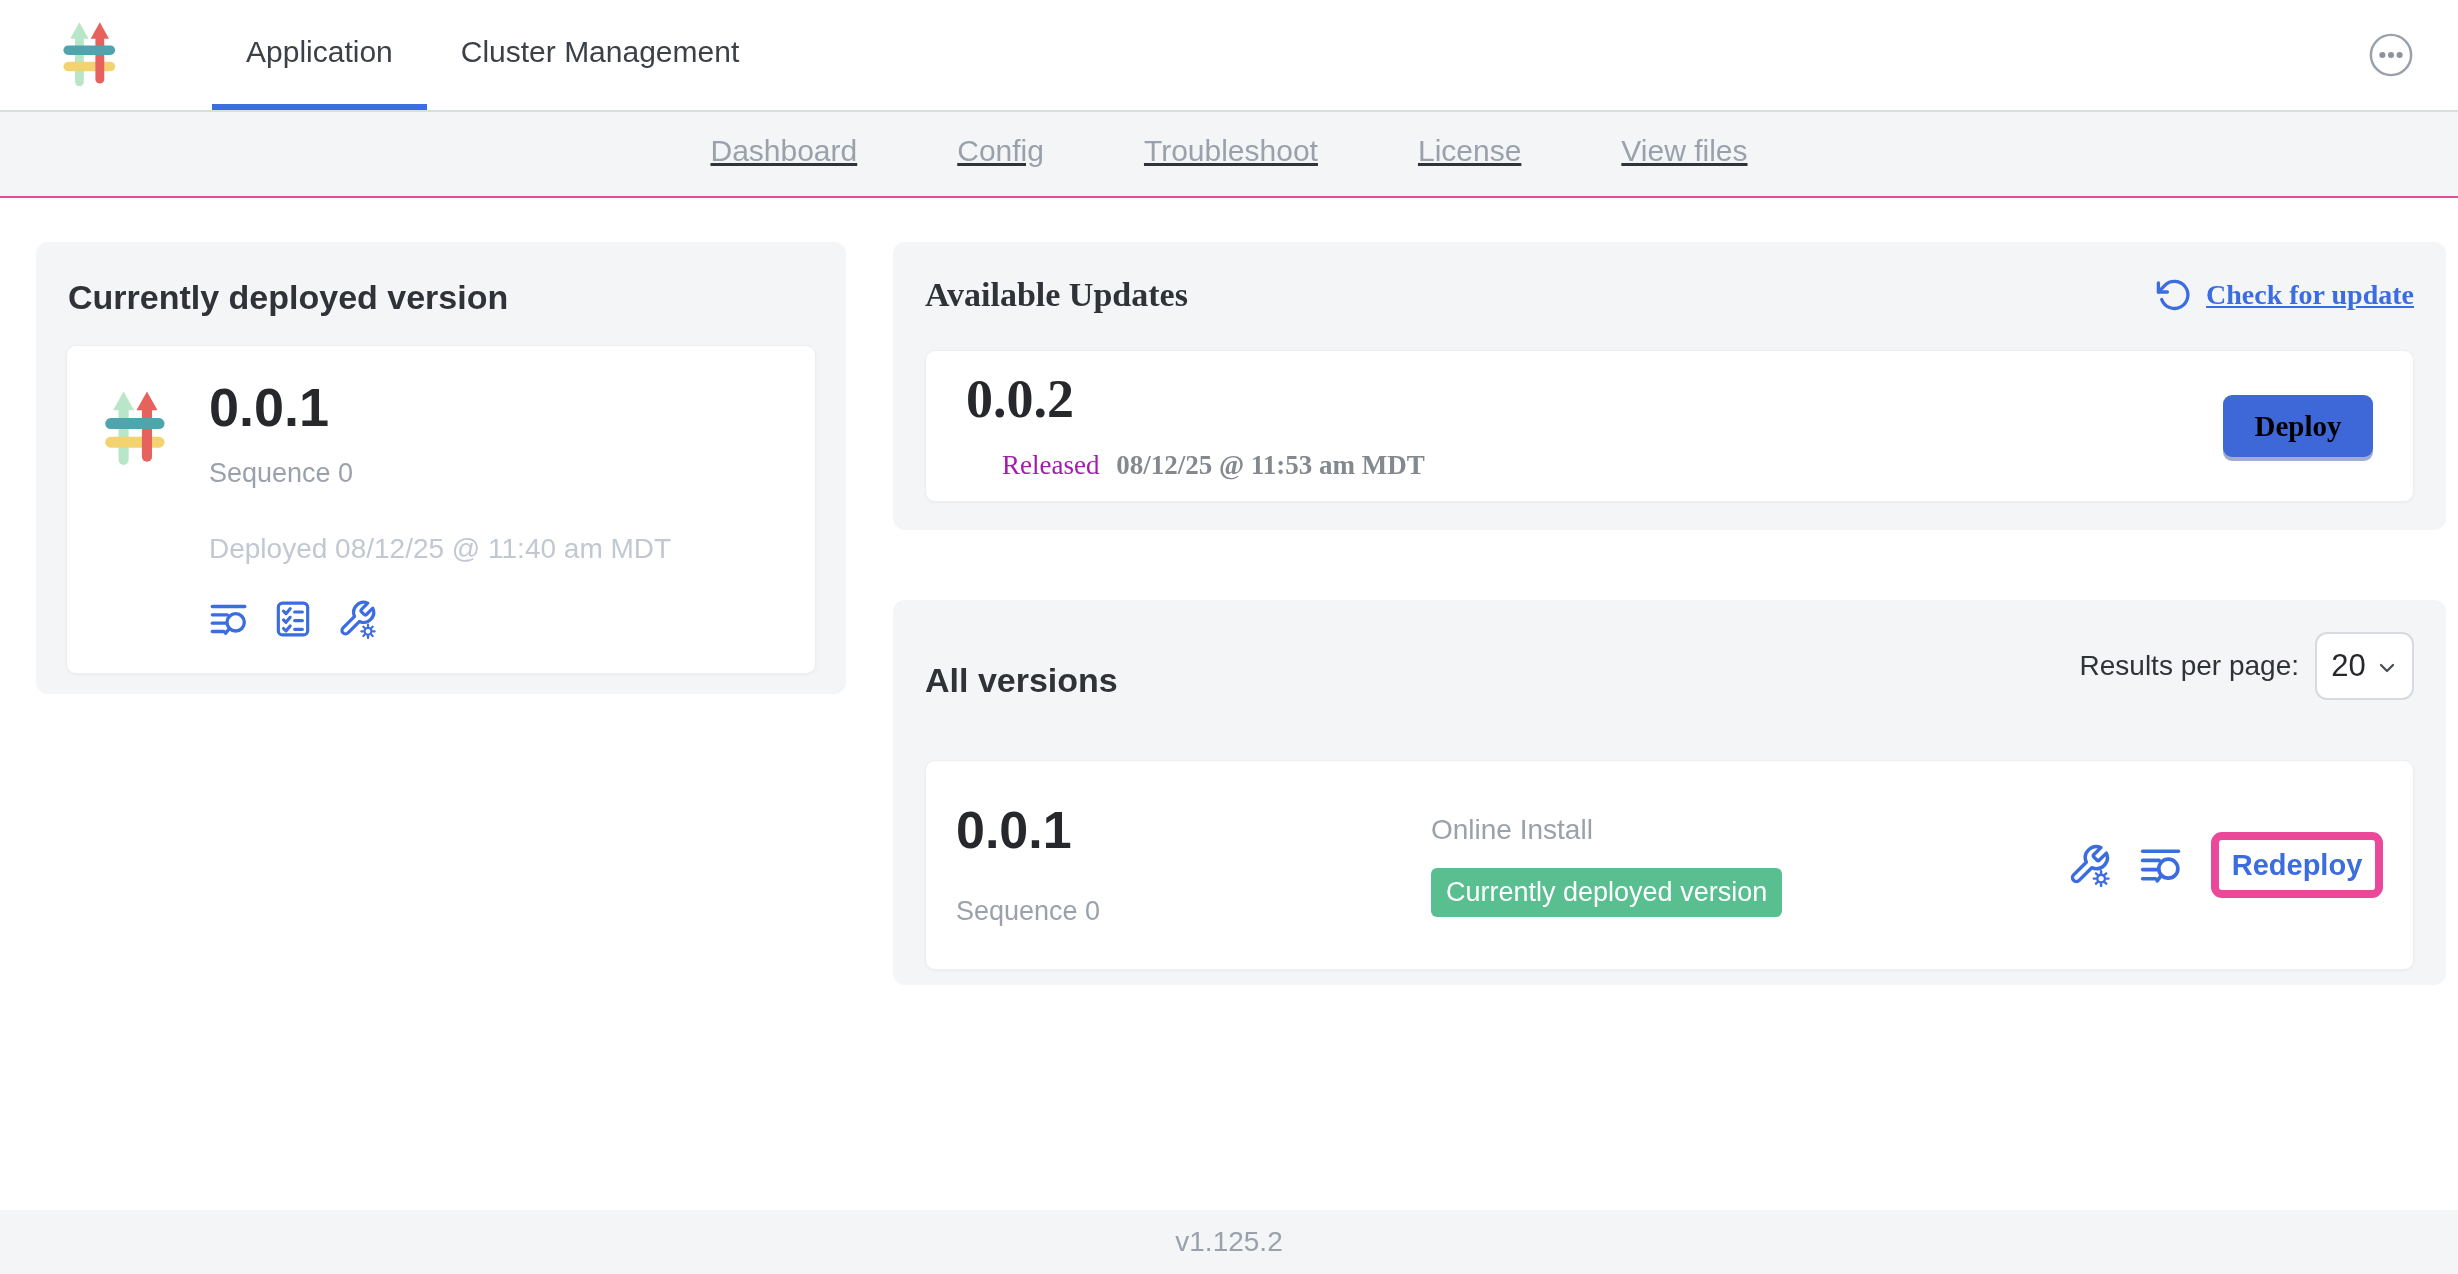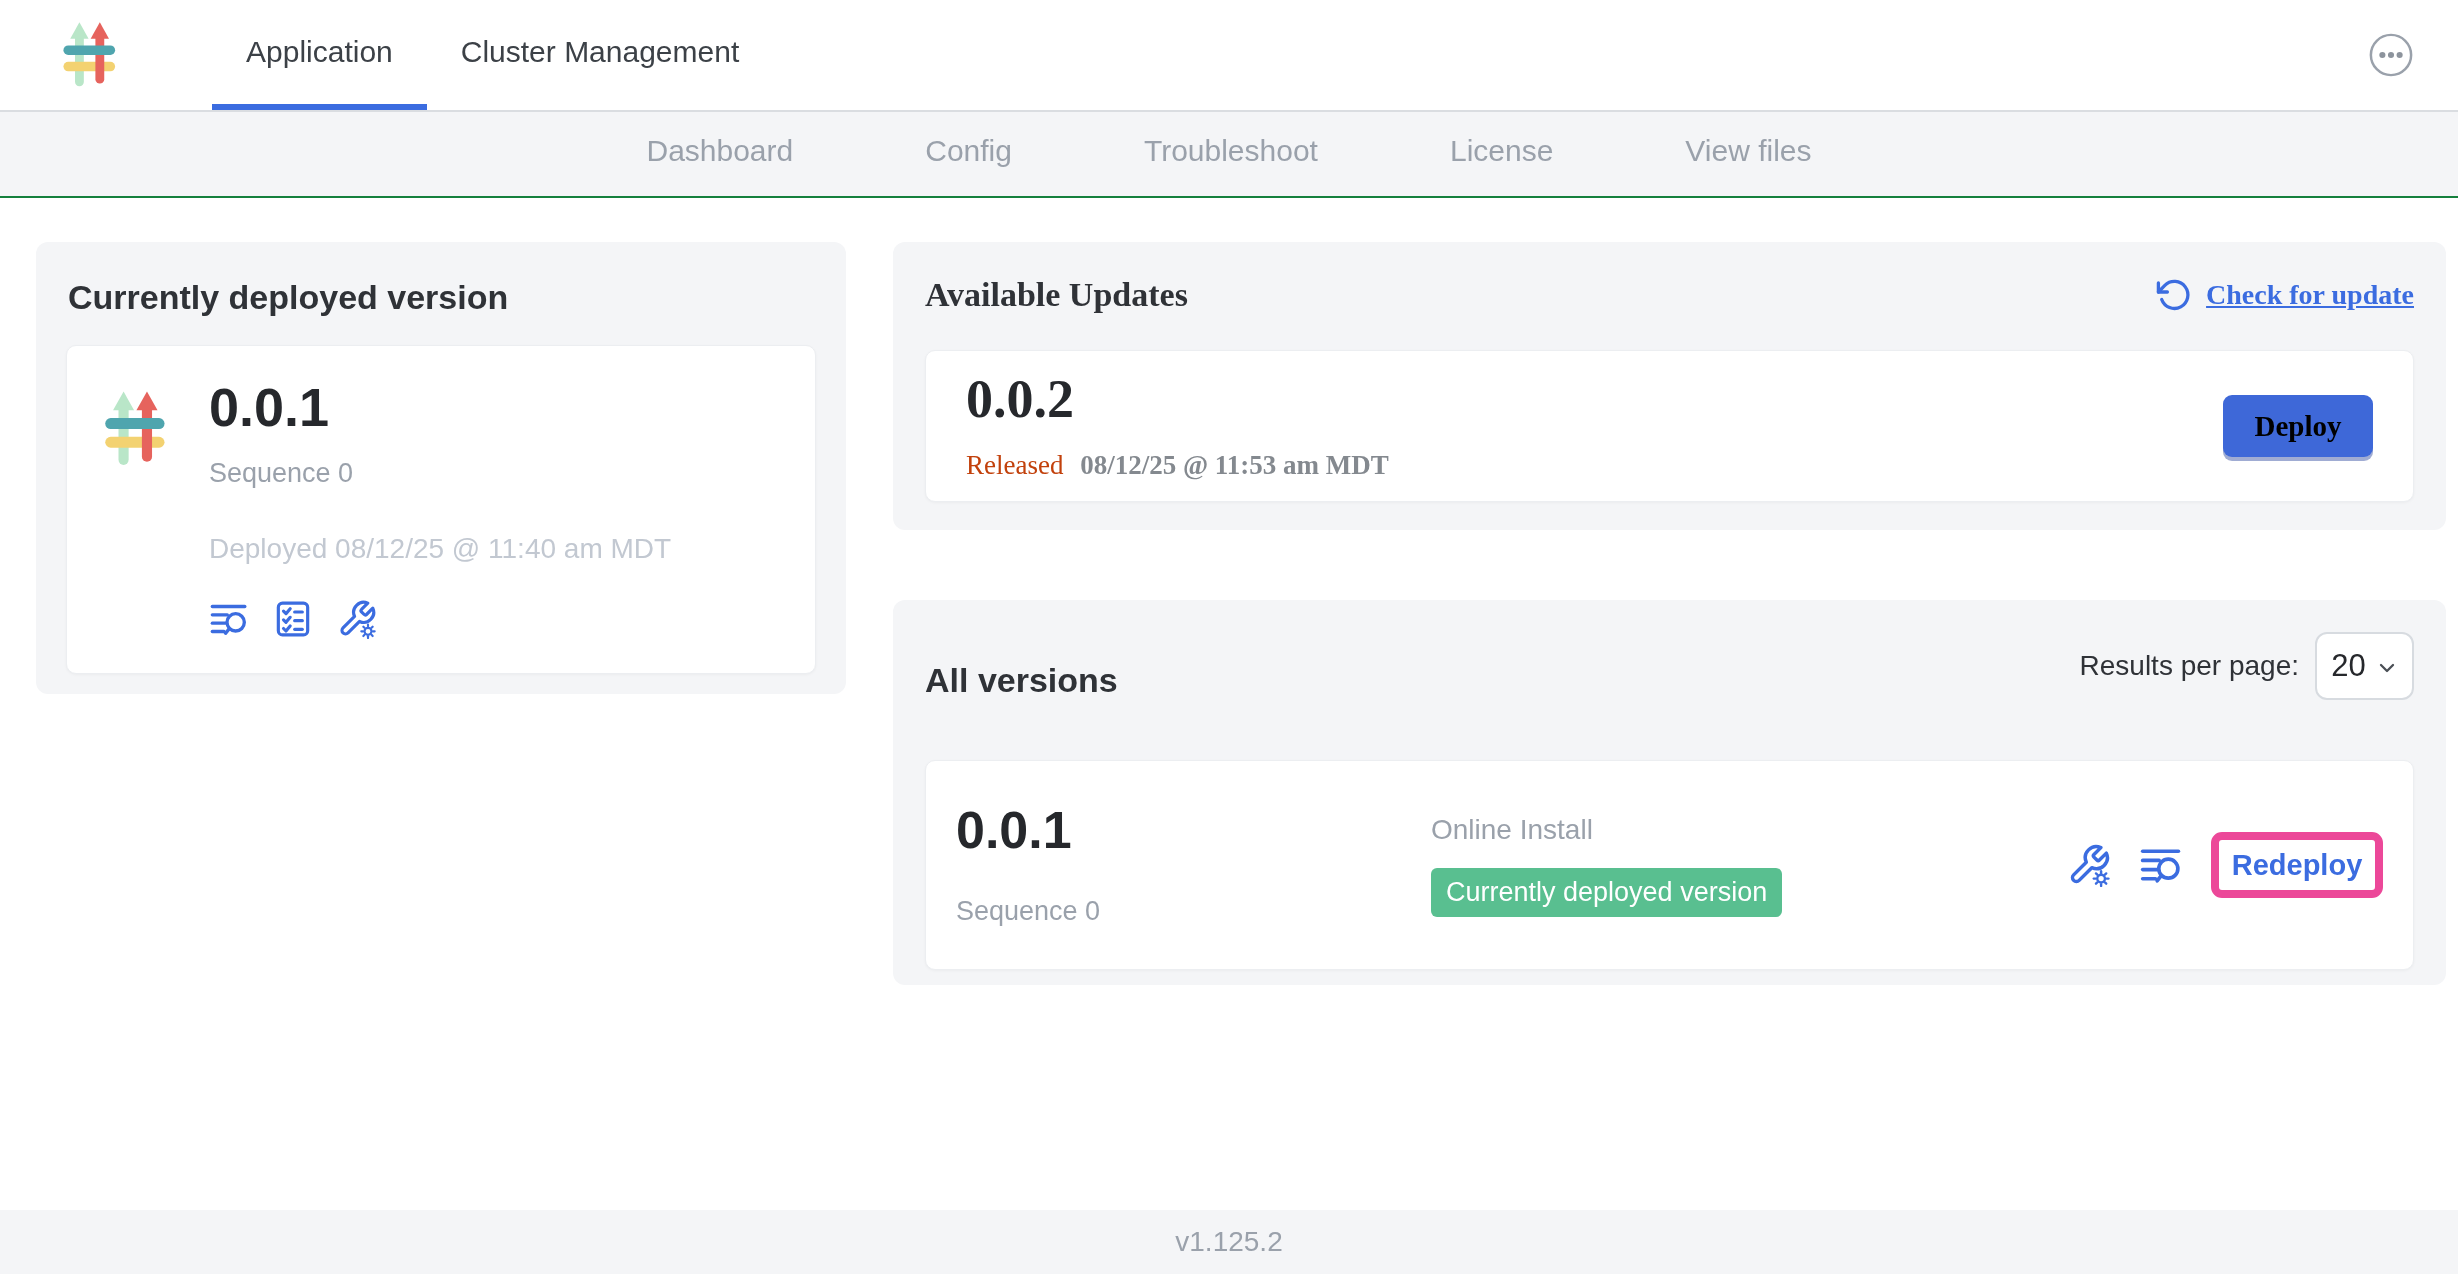--- a/index.html
+++ b/index.html
@@ -16,21 +16,21 @@
     border-bottom:2px solid #dadde1;display:flex;align-items:stretch;gap:48px;}
   .logo{align-self:center;margin-left:58px;width:68px;height:82px;flex:none;}
   .htabs{display:flex;margin-left:38px;}
   .htab{display:flex;align-items:center;padding:0 34px;font-size:30px;color:#3c4147;
     border-bottom:6px solid transparent;cursor:pointer;}
   .htab.active{border-bottom-color:#3b6ce0;}
   .hmenu{margin-left:auto;margin-right:44px;align-self:center;width:46px;height:46px;cursor:pointer;}
 
   
   .subnav{position:absolute;top:112px;left:0;right:0;height:84px;background:#f4f5f7;
-    border-bottom:2px solid #15803d;display:flex;justify-content:center;gap:88px;}
+    border-bottom:2px solid #ec4899;display:flex;justify-content:center;gap:56px;text-decoration:underline;}
   .stab{display:flex;align-items:center;padding:0 22px;font-size:30px;color:#9aa1ab;
     border-bottom:6px solid transparent;cursor:pointer;}
   .stab.active{color:#3f444b;font-weight:500;border-bottom-color:#3b6ce0;}
 
   
   .panel{position:absolute;background:#f4f5f7;border-radius:12px;}
   .deployed-panel{left:36px;top:242px;width:810px;height:452px;}
   .updates-panel{left:893px;top:242px;width:1553px;height:288px;font-family:Liberation Serif, serif;}
   .versions-panel{left:893px;top:600px;width:1553px;height:385px;}
   .panel-title{font-size:34px;font-weight:700;color:#2f3237;}
@@ -48,21 +48,21 @@
   .icon-40{width:40px;height:40px;cursor:pointer;}
   .icon-44{width:44px;height:44px;cursor:pointer;}
 
   
   .updates-head{display:flex;align-items:center;padding:34px 32px 0;}
   .check-link{margin-left:auto;display:flex;align-items:center;gap:14px;cursor:pointer;}
   .check-link .lbl{color:#3b6ce0;font-size:28px;font-weight:700;text-decoration:underline;}
   .icon-36{width:36px;height:36px;}
   .update-card{margin:36px 32px 0;height:152px;display:flex;align-items:center;padding:0 40px;}
   .released{margin-top:24px;font-size:27px;}
-  .released .pre{color:#c2410c;margin-right:10px;}
+  .released .pre{color:#a21caf;margin-right:10px;margin-left:36px;}
   .released .date{color:#84898f;font-weight:700;}
   .deploy-btn{margin-left:auto;width:150px;height:62px;background:#3e68d8;border:none;
     border-radius:9px;color:#000000;font-weight:700;font-size:29px;font-family:inherit;
     box-shadow:0 4px 0 rgba(45,72,158,.45);cursor:pointer;}
 
   
   .versions-head{display:flex;align-items:flex-end;padding:32px 32px 0;}
   .rpp{margin-left:auto;display:flex;align-items:center;gap:16px;font-size:28px;color:#2f3237;}
   .rpp-select{width:95px;height:64px;background:#fff;border:2px solid #d7dbe0;border-radius:12px;
     display:flex;align-items:center;justify-content:center;gap:10px;font-size:31px;color:#26282c;cursor:pointer;}

